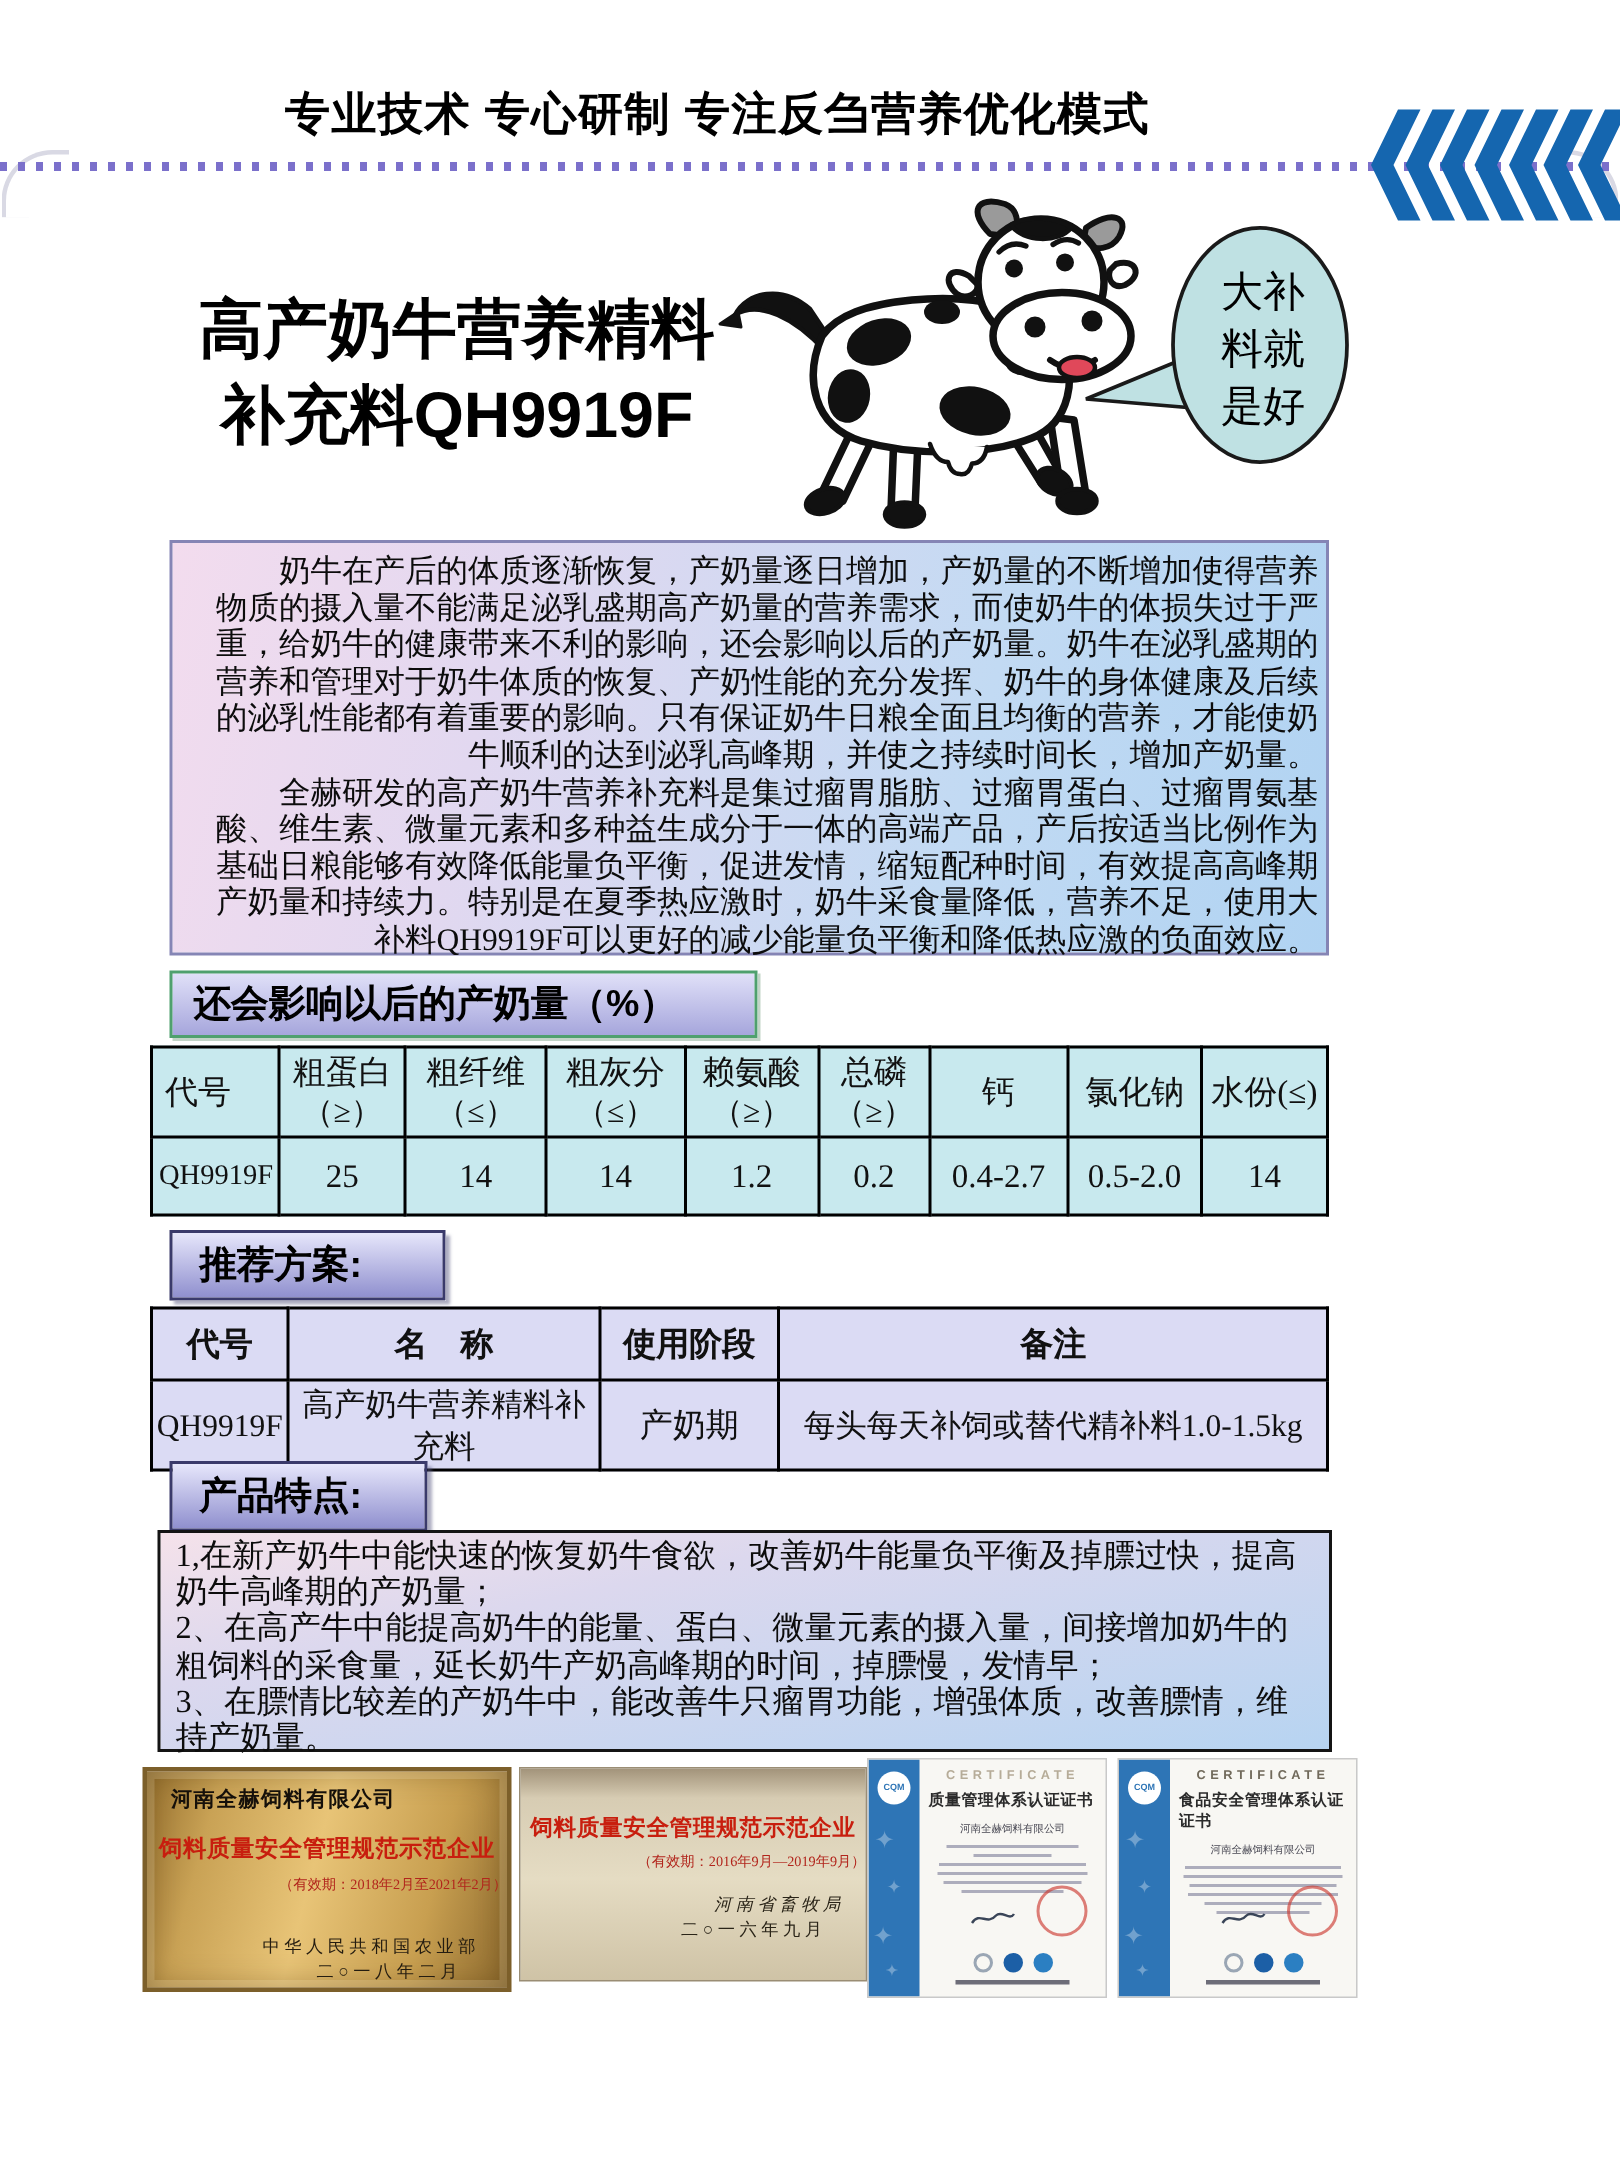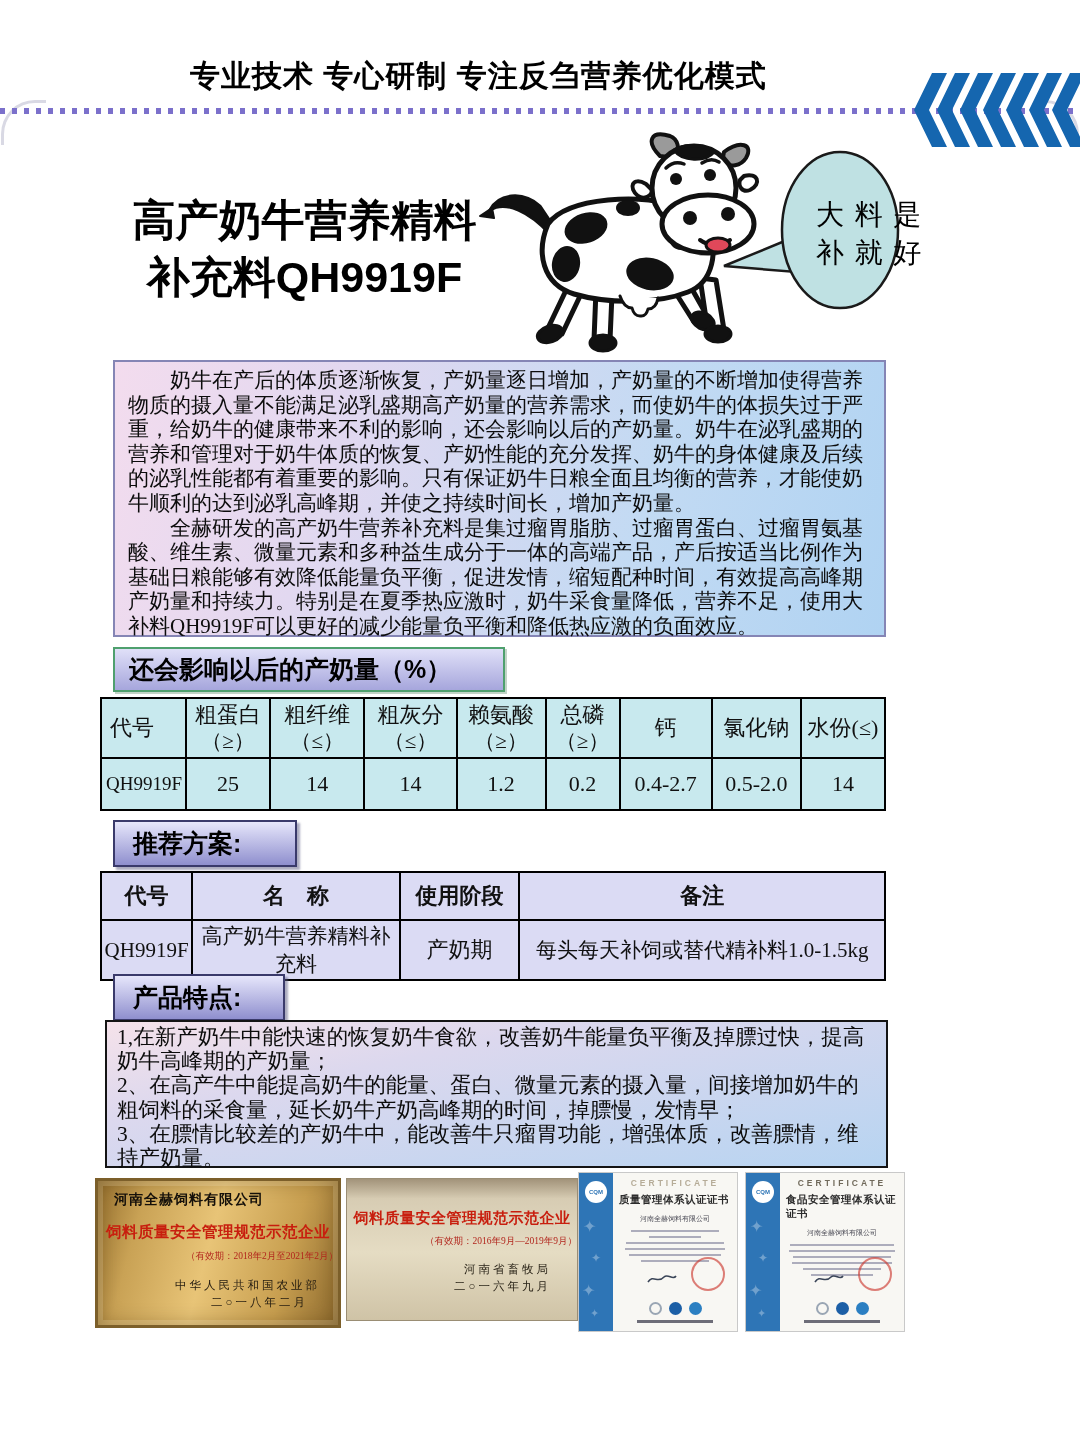--- a/index.html
+++ b/index.html
@@ -25,28 +25,28 @@
   .title{position:absolute;left:112px;top:192px;width:385px;text-align:center;
          font-family:"Liberation Sans","DejaVu Sans",sans-serif;font-weight:bold;
          font-size:43px;line-height:57px;color:#000;}
 
   .cow{position:absolute;left:478px;top:132px;width:300px;height:230px;}
 
   
   .bubble{position:absolute;left:762px;top:146px;width:140px;height:172px;}
   .bubble svg{overflow:visible;}
   .bubble-text{position:absolute;left:22px;top:14px;width:116px;height:148px;display:flex;
-               flex-direction:row;align-items:center;justify-content:center;
-               font-size:28px;line-height:38px;color:#000;margin-left:32px;}
+               flex-direction:column;align-items:center;justify-content:center;
+               font-size:28px;line-height:38px;color:#000;}
 
   
   .intro{position:absolute;left:113px;top:360px;width:773px;height:277px;box-sizing:border-box;
          border:2px solid #8585b5;padding:6px 5px 4px 13px;
          background:linear-gradient(105deg,#f3dcee 0%,#e2d8f0 28%,#c2daf3 68%,#b0d3f2 100%);
-         font-size:21px;line-height:24.6px;color:#0c0c0c;}
+         font-size:21px;line-height:24.6px;color:#0c0c0c;text-align:right;}
   .intro p{margin:0;text-indent:2em;}
 
   
   .sec{position:absolute;box-sizing:border-box;font-family:"Liberation Sans","DejaVu Sans",sans-serif;
        font-weight:bold;font-size:25px;color:#000;}
   .sec.analysis{left:113px;top:647px;width:392px;height:45px;line-height:41px;padding-left:14px;
        border:2px solid #4fa06e;background:linear-gradient(#e0e0f8,#a6a6dc);
        box-shadow:2px 2px 0 rgba(120,160,130,.45);}
   .sec.purple{border:2px solid #3a3a6b;background:linear-gradient(#e6e6fb,#8f8fce);
        box-shadow:3px 3px 2px rgba(90,90,130,.5);}
@@ -78,27 +78,27 @@
   .features p{margin:0;}
 
   
   .cert{position:absolute;box-sizing:border-box;}
   .plaque1{left:95px;top:1178px;width:246px;height:150px;border:3px solid #7c5f2a;
            background:linear-gradient(105deg,#97712f 0%,#c9a255 18%,#e8c477 46%,#c89f50 76%,#8d6a2e 100%);
            box-shadow:inset 0 0 0 5px rgba(255,244,210,.18),inset 0 0 20px rgba(70,45,0,.4);}
   .plaque1 .company{margin:10px 0 0 16px;font-weight:bold;font-size:14px;letter-spacing:1px;color:#15100a;}
   .plaque-title{margin-top:13px;text-align:center;font-weight:bold;font-size:15.5px;color:#c81e0e;letter-spacing:.5px;}
   .plaque-valid{margin-top:7px;text-align:right;font-size:9.5px;color:#b2251c;}
-  .plaque-issuer{margin-top:15px;text-align:right;padding-right:18px;font-size:11.5px;letter-spacing:3px;color:#241c10;}
+  .plaque-issuer{margin-top:27px;text-align:right;padding-right:18px;font-size:11.5px;letter-spacing:3px;color:#241c10;}
   .plaque-date{margin-top:2px;text-align:right;padding-right:30px;font-size:11.5px;letter-spacing:3px;color:#241c10;}
 
   .plaque2{left:346px;top:1178px;width:232px;height:143px;border:1px solid #9a8d74;
            background:linear-gradient(180deg,#a2937a 0%,#d7ccb3 14%,#e5dcc3 52%,#cfc3a6 100%);}
   .plaque2 .plaque-title{margin-top:30px;font-size:15px;}
-  .plaque2 .plaque-issuer{color:#2a2418;padding-right:26px;margin-top:14px;}
+  .plaque2 .plaque-issuer{color:#2a2418;padding-right:14px;margin-top:14px;font-style:italic;}
   .plaque2 .plaque-date{color:#2a2418;padding-right:26px;}
 
   .bluecert{width:158px;height:158px;background:#f8f7f3;border:1px solid #c9c9c9;overflow:hidden;position:absolute;}
   .bluecert.c3{left:578px;top:1172px;}
   .bluecert.c4{left:745px;top:1172px;}
   .band{position:absolute;left:0;top:0;bottom:0;width:34px;background:#2e75b6;}
   .band .emblem{position:absolute;left:6px;top:8px;width:22px;height:22px;border-radius:50%;background:#fff;
                 display:flex;align-items:center;justify-content:center;
                 font-family:"Liberation Sans",sans-serif;font-weight:bold;font-size:6px;color:#2e75b6;}
   .band .star{position:absolute;color:rgba(255,255,255,.32);font-size:16px;}

